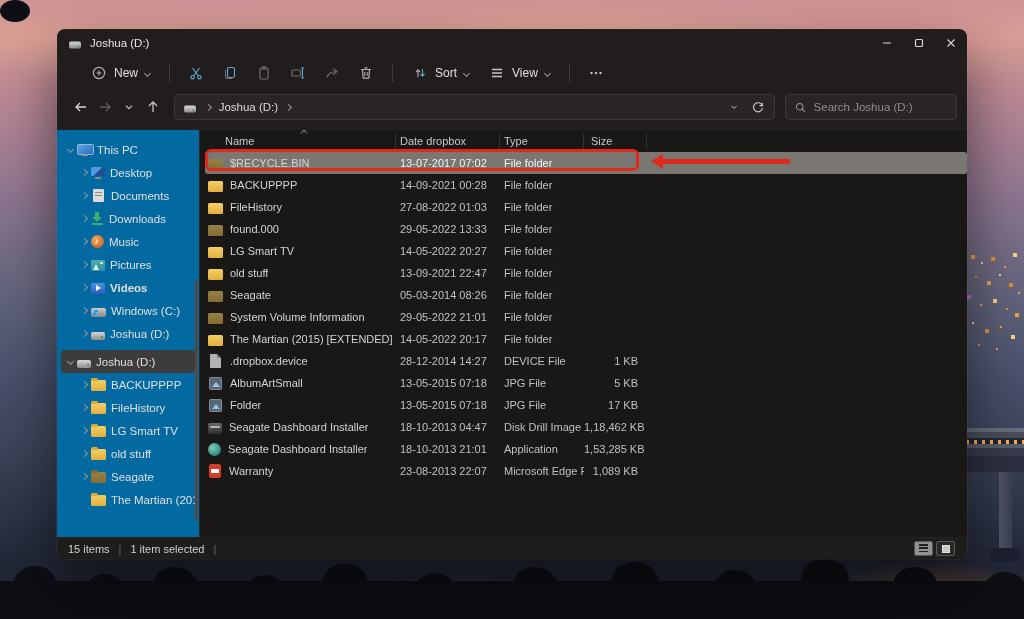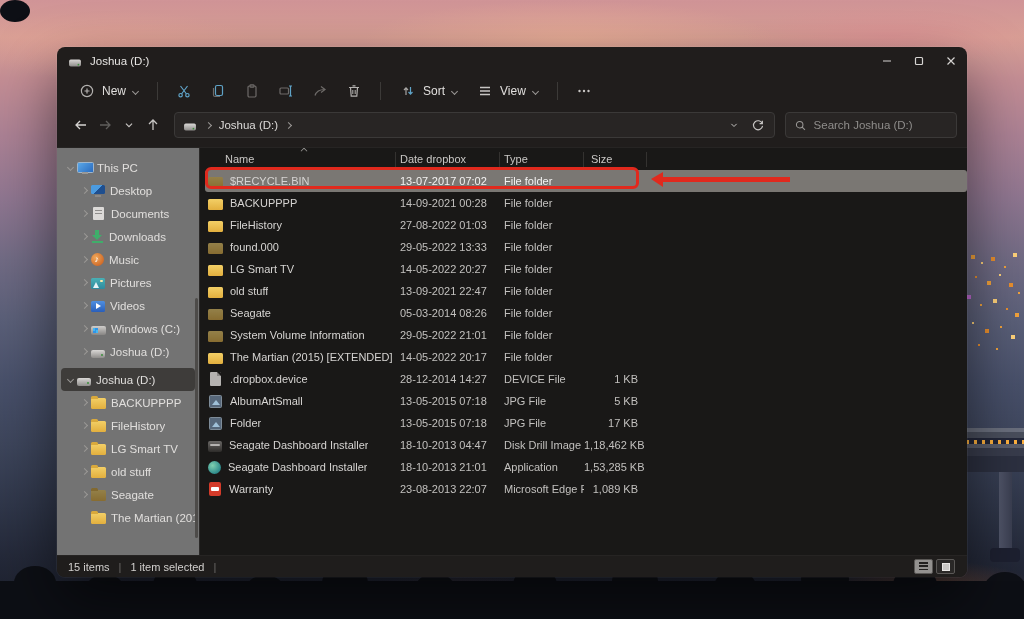--- a/index.html
+++ b/index.html
@@ -37,31 +37,31 @@
   .wp-glow2 { left:330px; top:575px; width:260px; height:50px;
     background:radial-gradient(ellipse at center, rgba(190,100,60,.25), rgba(190,100,60,0) 70%); }
   .wp-trees { left:0; bottom:0; width:1024px; height:38px; background:#0d0f15; }
   .wp-treeblobs { left:0; top:0; width:30px; height:22px; border-radius:50%; background:#0d0f15;
     box-shadow: 20px 572px 0 6px #0d0f15, 90px 578px 0 4px #0e1016, 160px 574px 0 7px #0d0f15,
       250px 580px 0 5px #0e1016, 330px 572px 0 8px #0d0f15, 420px 578px 0 5px #0e1016,
       520px 574px 0 7px #0d0f15, 620px 570px 0 8px #0e1016, 720px 576px 0 6px #0d0f15,
       810px 568px 0 9px #0e1016, 900px 574px 0 7px #0d0f15, 990px 578px 0 6px #0e1016; }
 
   
-  .window { position:absolute; left:57px; top:47px; width:910px; height:530px;
+  .window { position:absolute; left:57px; top:29px; width:910px; height:530px;
     background:#201d1c; border-radius:8px; display:flex; flex-direction:column;
     box-shadow:0 26px 60px rgba(0,0,0,.55), 0 0 0 1px rgba(255,255,255,.07);
     color:#e4e2e0; font-size:12px; overflow:hidden; }
 
   .titlebar { height:28px; flex:none; display:flex; align-items:center; padding-left:11px; }
   .title-text { margin-left:8px; font-size:11.5px; color:#e8e6e4; }
   .win-controls { margin-left:auto; display:flex; height:100%; }
   .wc-btn { width:32px; height:100%; display:flex; align-items:center; justify-content:center; color:#d5d3d1; }
 
-  .toolbar { height:32px; flex:none; display:flex; align-items:center; padding-left:12px; }
+  .toolbar { height:32px; flex:none; display:flex; align-items:center; padding-left:24px; }
   .tb-group { display:flex; align-items:center; }
   .tb-new { display:flex; align-items:center; gap:7px; padding:4px 10px; border-radius:4px; color:#e0dedc; }
   .tb-sep { width:1px; height:18px; background:#3c3a38; margin:0 9px; }
   .tb-ico-btn { width:34px; height:26px; display:flex; align-items:center; justify-content:center; border-radius:4px; }
   .tb-drop { display:flex; align-items:center; gap:7px; padding:4px 10px; border-radius:4px; color:#e0dedc; }
   .c-blue { color:#5fa3c7; } .c-dim { color:#6e6b69; } .c-lite { color:#b3b1af; } .c-txt { color:#c7c5c3; }
 
   .navbar { height:40px; flex:none; display:flex; align-items:center; padding:0 10px 4px 12px; }
   .nav-btn { width:24px; height:24px; display:flex; align-items:center; justify-content:center; border-radius:4px; margin-right:1px; }
   .addressbar { width:622px; height:26px; margin-left:8px; background:#282524; border:1px solid #3b3938;
@@ -69,21 +69,21 @@
   .crumb { display:flex; align-items:center; gap:8px; font-size:11.5px; color:#dddbd9; padding:0 2px; }
   .ab-right { margin-left:auto; display:flex; align-items:center; }
   .ab-btn { width:24px; height:22px; display:flex; align-items:center; justify-content:center; border-radius:4px; color:#c7c5c3; }
   .searchbar { width:178px; height:26px; margin-left:10px; background:#282524; border:1px solid #3b3938;
     border-radius:4px; display:flex; align-items:center; padding:0 8px; gap:7px; }
   .searchbar input { background:transparent; border:0; outline:0; color:#dddbd9; font-size:11.5px;
     font-family:"Liberation Sans", sans-serif; width:130px; }
   .searchbar input::placeholder { color:#8f8d8b; }
 
   .content { flex:1; display:flex; min-height:0; background:#191817; border-top:1px solid #262423; }
-  .sidebar { width:143px; flex:none; background:#737373; padding-top:8px; position:relative;
+  .sidebar { width:143px; flex:none; background:#0369a1; padding-top:8px; position:relative;
     border-right:1px solid #2a2827; overflow:hidden; }
   .side-item { height:23px; display:flex; align-items:center; margin:0 4px; border-radius:4px;
     white-space:nowrap; overflow:hidden; font-size:11.5px; color:#e0dedc; }
   .side-item.selected { background:#3e3c3a; }
   .side-item.gap { margin-top:5px; }
   .tw { width:14px; flex:none; display:flex; align-items:center; justify-content:center; }
   .chev { width:5px; height:5px; border-right:1.4px solid #9a9896; border-bottom:1.4px solid #9a9896; }
   .chev-right { transform:rotate(-45deg); }
   .chev-down { transform:rotate(45deg); }
   .side-label { margin-left:5px; overflow:hidden; text-overflow:clip; }
@@ -387,21 +387,21 @@
           <span class="ic ic-music"></span>
           <span class="side-label">Music</span>
         </div>
         <div class="side-item" style="padding-left: 16px; align-items: center;">
           <span class="tw">
             <span class="chev chev-right"></span>
           </span>
           <span class="ic ic-pictures"></span>
           <span class="side-label">Pictures</span>
         </div>
-        <div class="side-item" style="padding-left: 16px;">
+        <div class="side-item" style="padding-left: 16px; font-weight: bold;">
           <span class="tw">
             <span class="chev chev-right"></span>
           </span>
           <span class="ic ic-videos"></span>
           <span class="side-label">Videos</span>
         </div>
         <div class="side-item" style="padding-left: 16px;">
           <span class="tw">
             <span class="chev chev-right"></span>
           </span>

